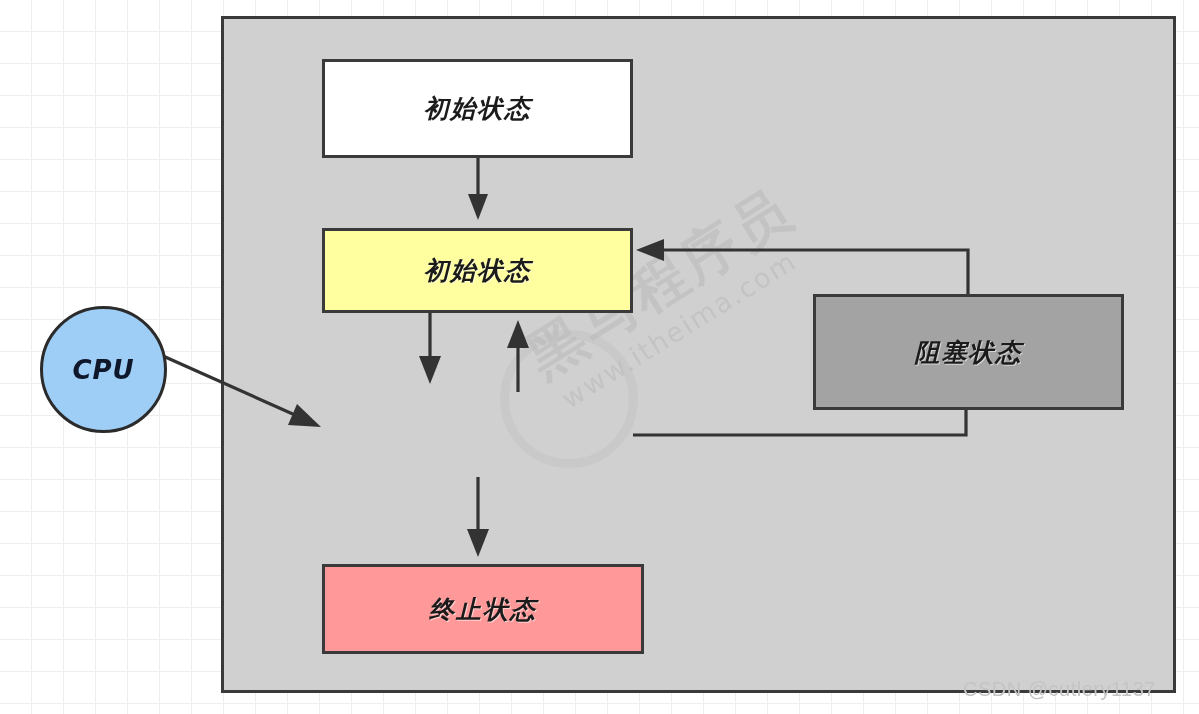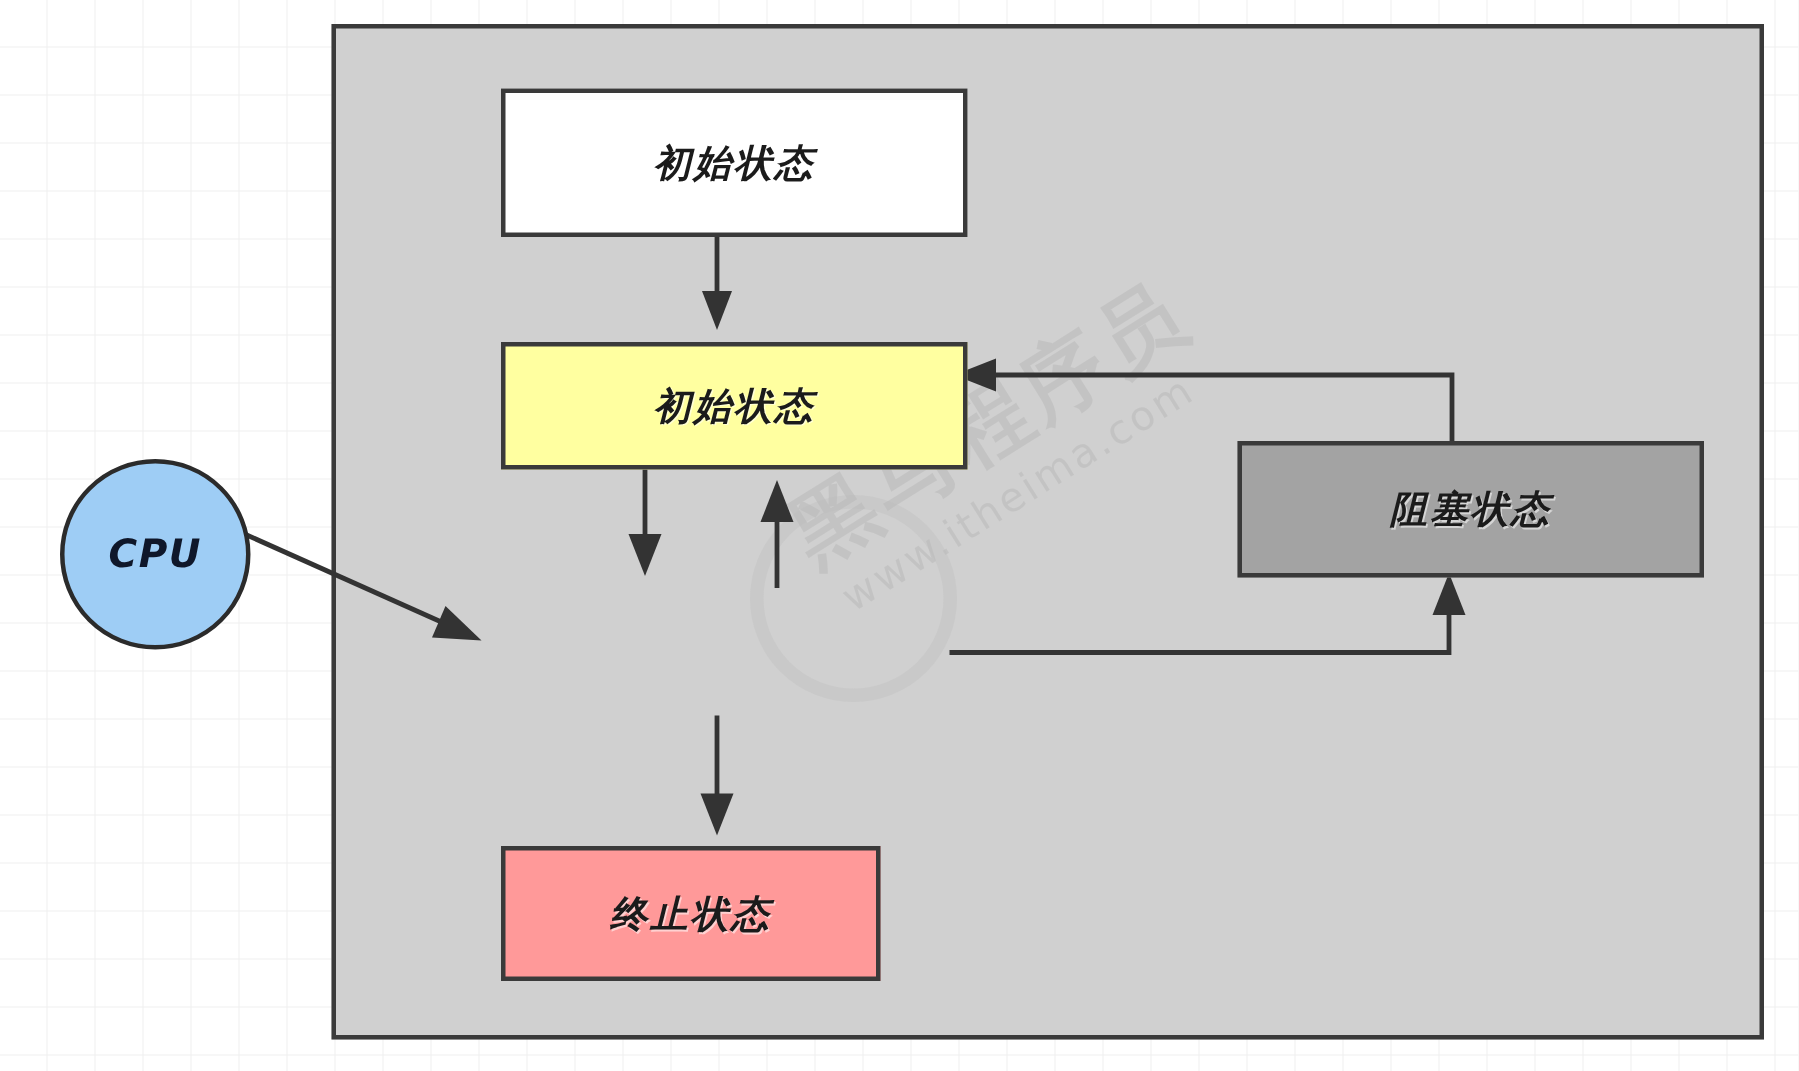--- a/index.html
+++ b/index.html
@@ -88,37 +88,36 @@
 
   
   .node {
     position: absolute;
     box-sizing: border-box;
     border: 3px solid #3a3a3a;
     display: flex;
     align-items: center;
     justify-content: center;
     z-index: 4;
-    margin-left: 12px;
   }
   .node .label {
     font-weight: bold;
     font-style: italic;
     font-size: 25px;
     color: #1b1b1b;
     letter-spacing: 2px;
     text-shadow: 1px 1px 0 rgba(255,255,255,0.55);
     white-space: nowrap;
   }
 
   #node-initial  { left: 322px; top: 59px;  width: 311px; height: 99px;  background: #ffffff; }
   #node-runnable { left: 322px; top: 228px; width: 311px; height: 85px;  background: #ffffa0; }
   #node-running  { left: 322px; top: 392px; width: 311px; height: 85px;  background: #99ff99; }
-  #node-blocked  { left: 813px; top: 294px; width: 311px; height: 91px;  background: #a3a3a3; }
-  #node-terminated { left: 322px; top: 564px; width: 253px; height: 90px; background: #ff9999; }
+  #node-blocked  { left: 813px; top: 294px; width: 311px; height: 116px;  background: #a3a3a3; }
+  #node-terminated { left: 322px; top: 564px; width: 322px; height: 90px; background: #ff9999; }
 
   
   #node-cpu {
     position: absolute;
     left: 40px;
     top: 306px;
     width: 127px;
     height: 127px;
     border-radius: 50%;
     background: #9ecdf5;
@@ -214,14 +213,15 @@
   </div>
 
   <div class="node" id="node-terminated">
     <span class="label">终止状态</span>
   </div>
 
   <div id="node-cpu">
     <span class="label">CPU</span>
   </div>
 
+  <div id="csdn-credit">CSDN @cutlery1137</div>
 
 </div>
 
 </body></html>

